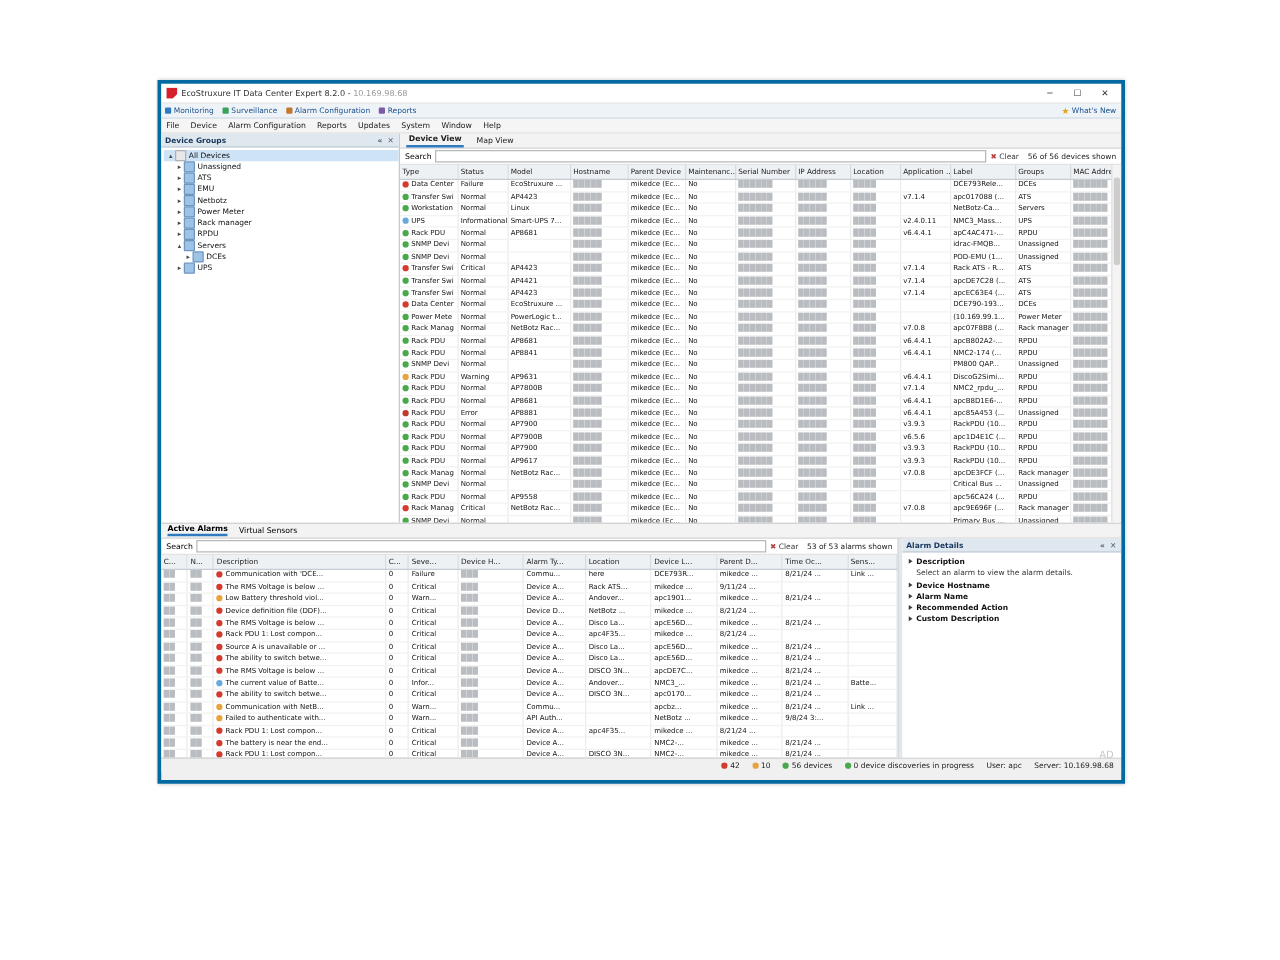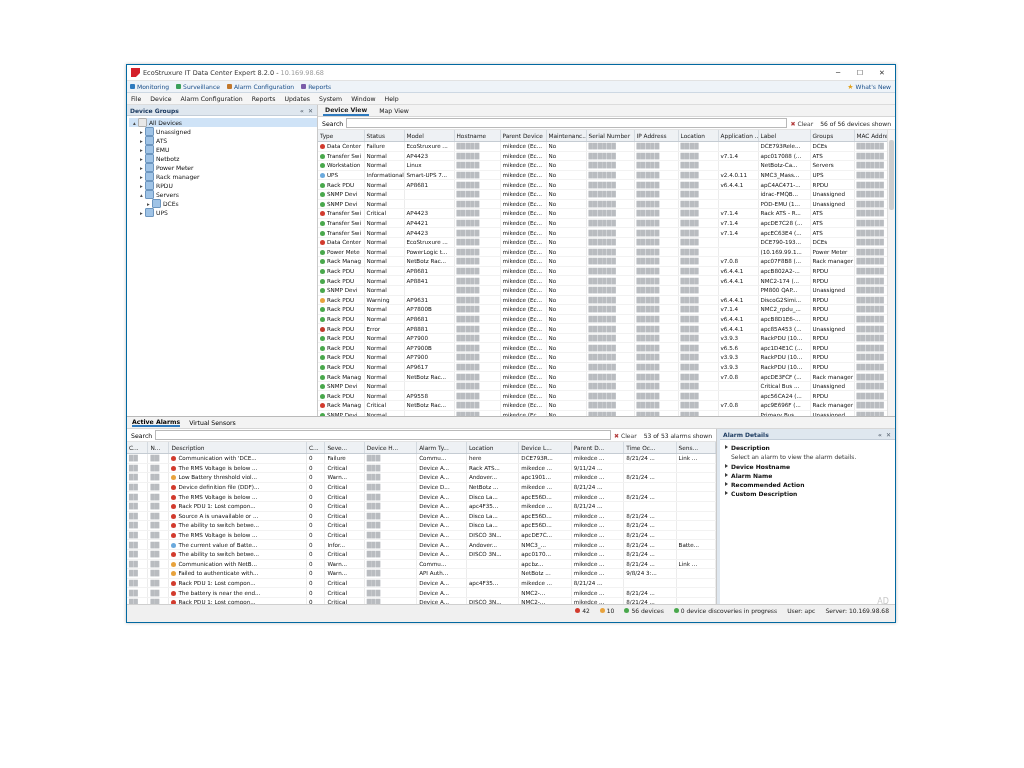--- a/index.html
+++ b/index.html
@@ -1,17 +1,17 @@
 <!DOCTYPE html>
 <html><head>
 <meta charset="utf-8">
 <style>
   html,body{margin:0;padding:0;background:#ffffff;}
   body{width:1024px;height:768px;font-family:"DejaVu Sans","Liberation Sans",sans-serif;font-size:6.5px;color:#000;}
-  #app{position:absolute;left:126px;top:64px;width:768px;height:557px;background:#f0f0f0;border:1px solid #0369a1;box-shadow:0 0 3px rgba(0,0,0,.25);overflow:hidden;}
+  #app{position:absolute;left:126px;top:64px;width:768px;height:557px;background:#f0f0f0;border:3px solid #0369a1;box-shadow:0 0 3px rgba(0,0,0,.25);overflow:hidden;}
 
   
   .titlebar{height:15px;background:#ffffff;border-bottom:1px solid #e2e2e2;display:flex;align-items:center;padding:0 2px;}
   .tb-logo{width:9px;height:9px;margin:0 3px 0 2px;position:relative;}
   .tb-logo:before{content:"";position:absolute;left:0;top:0;width:9px;height:9px;background:#d4202a;clip-path:polygon(0 0,100% 0,100% 55%,55% 100%,0 100%);}
   .tb-title{font-size:6.5px;color:#333;}
   .tb-title .dim{color:#9b9b9b;}
   .tb-btns{margin-left:auto;display:flex;}
   .tb-btn{width:22px;height:15px;display:flex;align-items:center;justify-content:center;font-size:7px;color:#333;}
 

